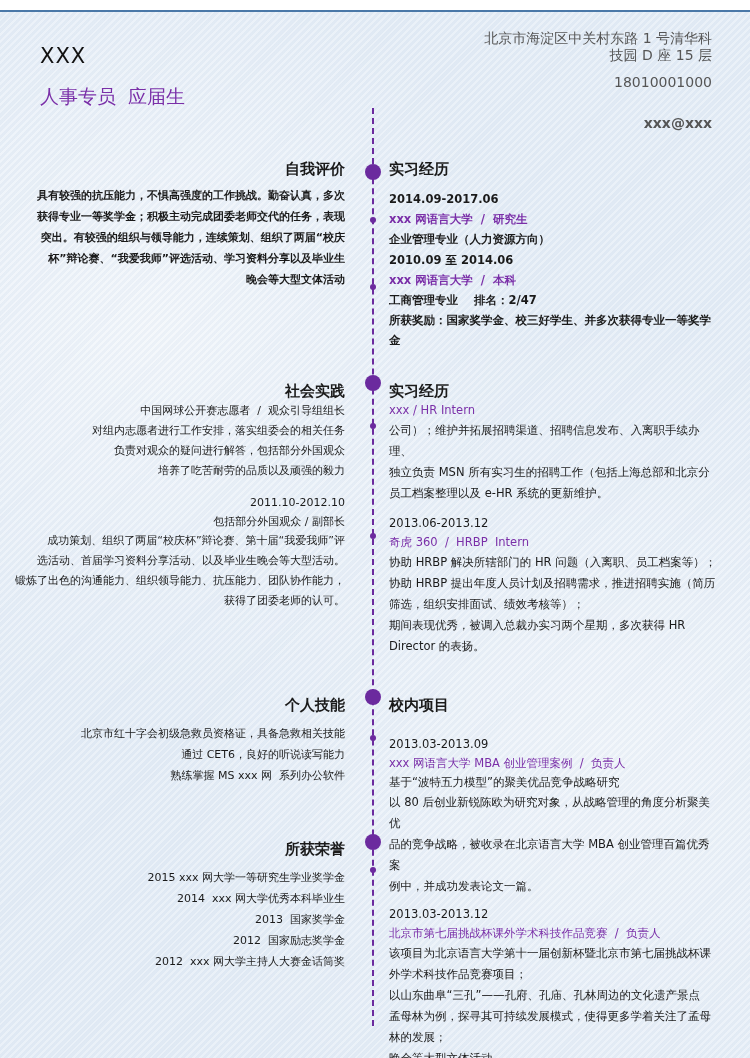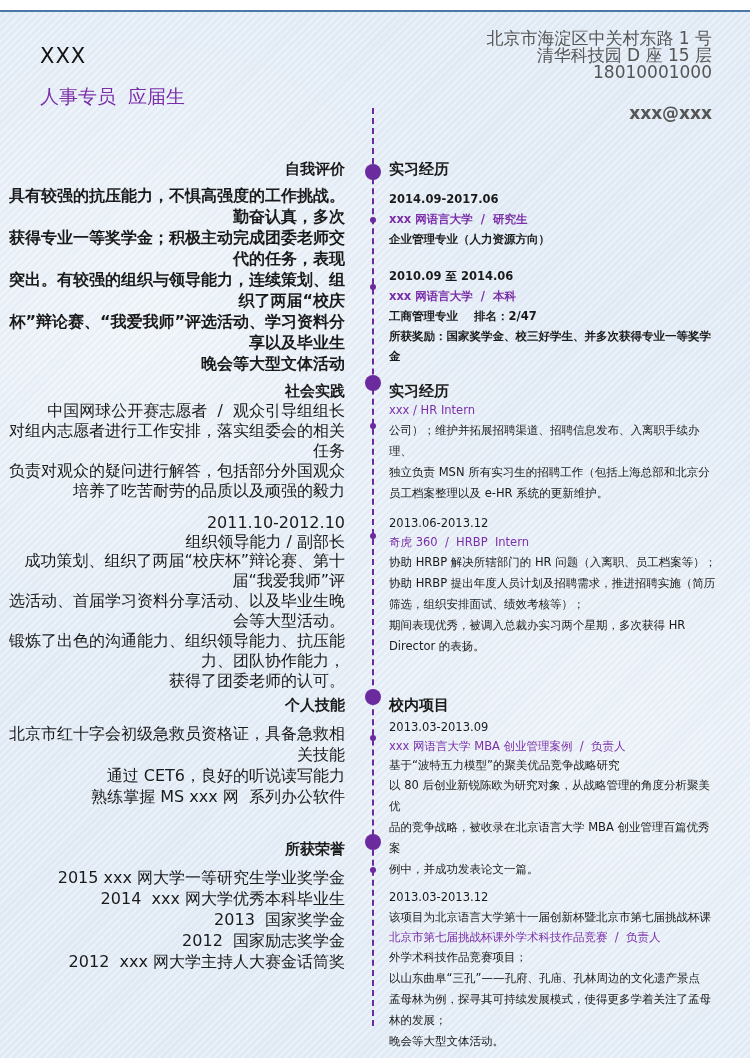--- a/index.html
+++ b/index.html
@@ -14,40 +14,40 @@
     position: absolute; left: 0; top: 10px; width: 750px; height: 1048px;
     background-color: #e3ecf6;
     background-image:
       repeating-linear-gradient(135deg, rgba(255,255,255,0.25) 0 2px, rgba(200,212,228,0.12) 2px 5px),
       radial-gradient(circle at 20% 30%, rgba(255,255,255,0.5), rgba(255,255,255,0) 40%),
       radial-gradient(circle at 80% 70%, rgba(255,255,255,0.4), rgba(255,255,255,0) 45%);
     border-top: 2px solid #4a78a8;
   }
   .name { position: absolute; left: 40px; top: 32px; font-size: 21px; color: #111; letter-spacing: 1px; }
   .role { position: absolute; left: 40px; top: 72px; font-size: 19px; color: #7a2fa8; }
-  .contact { position: absolute; right: 38px; top: 18px; text-align: right; font-size: 17px; color: #555; line-height: 17px; }
+  .contact { position: absolute; right: 38px; top: 18px; text-align: right; font-size: 14px; color: #555; line-height: 17px; }
   .contact .addr { width: 230px; margin-left: auto; }
-  .contact .phone { }
+  .contact .phone { margin-top: 10px; }
   .contact .email { margin-top: 24px; font-weight: bold; }
 
   .timeline {
     position: absolute; left: 372px; top: 96px; height: 918px; width: 0;
     border-left: 2px dashed #6b2a9e;
   }
   .dot-big { position: absolute; width: 16px; height: 16px; border-radius: 50%; background: #6b2a9e; left: 365px; }
   .dot-small { position: absolute; width: 6px; height: 6px; border-radius: 50%; background: #6b2a9e; left: 370px; }
 
   .left-col { position: absolute; right: 405px; text-align: right; }
   .right-col { position: absolute; left: 389px; width: 330px; }
 
   .sec-title { font-size: 15px; font-weight: bold; color: #1a1a1a; }
   .purple { color: #7a2fa8; }
   .t12 { font-size: 11.5px; line-height: 20px; }
   .bold { font-weight: bold; }
-  .left-text { font-size: 16px; line-height: 20px; color: #1a1a1a; }
+  .left-text { font-size: 11px; line-height: 20px; color: #1a1a1a; }
 </style>
 </head>
 <body>
 
 <div class="page">
 
   <div class="name">XXX</div>
   <div class="role" style="white-space:pre">人事专员  应届生</div>
   <div class="contact">
     <div class="addr">北京市海淀区中关村东路 1 号清华科技园 D 座 15 层</div>
@@ -76,35 +76,35 @@
       <div>杯”辩论赛、“我爱我师”评选活动、学习资料分享以及毕业生</div>
       <div>晚会等大型文体活动</div>
     </div>
   </div>
 
   <div class="right-col" style="top:148px">
     <div class="sec-title">实习经历</div>
     <div class="t12 bold" style="margin-top:10px">2014.09-2017.06</div>
     <div class="t12 bold purple" style="white-space:pre">xxx 网语言大学  /  研究生</div>
     <div class="t12 bold">企业管理专业（人力资源方向）</div>
-    <div class="t12 bold" style="margin-top:17px">2010.09 至 2014.06</div>
+    <div class="t12 bold" style="margin-top:1px">2010.09 至 2014.06</div>
     <div class="t12 bold purple" style="white-space:pre">xxx 网语言大学  /  本科</div>
     <div class="t12 bold" style="white-space:pre">工商管理专业    排名：2/47</div>
     <div class="t12 bold">所获奖励：国家奖学金、校三好学生、并多次获得专业一等奖学</div>
     <div class="t12 bold">金</div>
   </div>
 
   <div class="left-col" style="top:370px">
     <div class="sec-title">社会实践</div>
     <div class="left-text purple" style="white-space:pre">中国网球公开赛志愿者  /  观众引导组组长</div>
     <div class="left-text">对组内志愿者进行工作安排，落实组委会的相关任务</div>
     <div class="left-text">负责对观众的疑问进行解答，包括部分外国观众</div>
     <div class="left-text">培养了吃苦耐劳的品质以及顽强的毅力</div>
     <div class="left-text" style="margin-top:12px;line-height:19px">2011.10-2012.10</div>
-    <div class="left-text purple" style="line-height:19px">组织领导能力  /  副部长</div>
+    <div class="left-text purple" style="line-height:19px">包括部分外国观众  /  副部长</div>
     <div class="left-text">成功策划、组织了两届“校庆杯”辩论赛、第十届“我爱我师”评</div>
     <div class="left-text">选活动、首届学习资料分享活动、以及毕业生晚会等大型活动。</div>
     <div class="left-text">锻炼了出色的沟通能力、组织领导能力、抗压能力、团队协作能力，</div>
     <div class="left-text">获得了团委老师的认可。</div>
   </div>
 
   <div class="right-col" style="top:370px">
     <div class="sec-title">实习经历</div>
     <div class="t12 purple" style="line-height:19px">xxx / HR Intern</div>
     <div class="t12" style="line-height:21px">公司）；维护并拓展招聘渠道、招聘信息发布、入离职手续办理、</div>
@@ -121,29 +121,29 @@
 
   <div class="left-col" style="top:684px">
     <div class="sec-title">个人技能</div>
     <div class="left-text" style="margin-top:8px;line-height:21px">北京市红十字会初级急救员资格证，具备急救相关技能</div>
     <div class="left-text" style="line-height:21px">通过 CET6，良好的听说读写能力</div>
     <div class="left-text" style="line-height:21px;white-space:pre">熟练掌握 MS xxx 网  系列办公软件</div>
   </div>
 
   <div class="right-col" style="top:684px">
     <div class="sec-title">校内项目</div>
-    <div class="t12" style="margin-top:3px;line-height:19px">2013.03-2013.09</div>
+    <div class="t12" style="margin-top:20px;line-height:19px">2013.03-2013.09</div>
     <div class="t12 purple" style="line-height:19px;white-space:pre">xxx 网语言大学 MBA 创业管理案例  /  负责人</div>
     <div class="t12" style="line-height:19px">基于“波特五力模型”的聚美优品竞争战略研究</div>
     <div class="t12" style="line-height:21px">以 80 后创业新锐陈欧为研究对象，从战略管理的角度分析聚美优</div>
     <div class="t12" style="line-height:21px">品的竞争战略，被收录在北京语言大学 MBA 创业管理百篇优秀案</div>
     <div class="t12" style="line-height:21px">例中，并成功发表论文一篇。</div>
     <div class="t12" style="margin-top:8px;line-height:19px">2013.03-2013.12</div>
+    <div class="t12 purple" style="line-height:19px;white-space:pre">北京市第七届挑战杯课外学术科技作品竞赛  /  负责人</div>
     <div class="t12" style="line-height:21px">该项目为北京语言大学第十一届创新杯暨北京市第七届挑战杯课</div>
-    <div class="t12 purple" style="line-height:19px;white-space:pre">北京市第七届挑战杯课外学术科技作品竞赛  /  负责人</div>
     <div class="t12" style="line-height:21px">外学术科技作品竞赛项目；</div>
     <div class="t12" style="line-height:21px">以山东曲阜“三孔”——孔府、孔庙、孔林周边的文化遗产景点</div>
     <div class="t12" style="line-height:21px">孟母林为例，探寻其可持续发展模式，使得更多学着关注了孟母</div>
     <div class="t12" style="line-height:21px">林的发展；</div>
     <div class="t12" style="line-height:21px">晚会等大型文体活动。</div>
   </div>
 
   <div class="left-col" style="top:828px">
     <div class="sec-title">所获荣誉</div>
     <div class="left-text" style="margin-top:8px;line-height:21px;white-space:pre">2015 xxx 网大学一等研究生学业奖学金</div>

